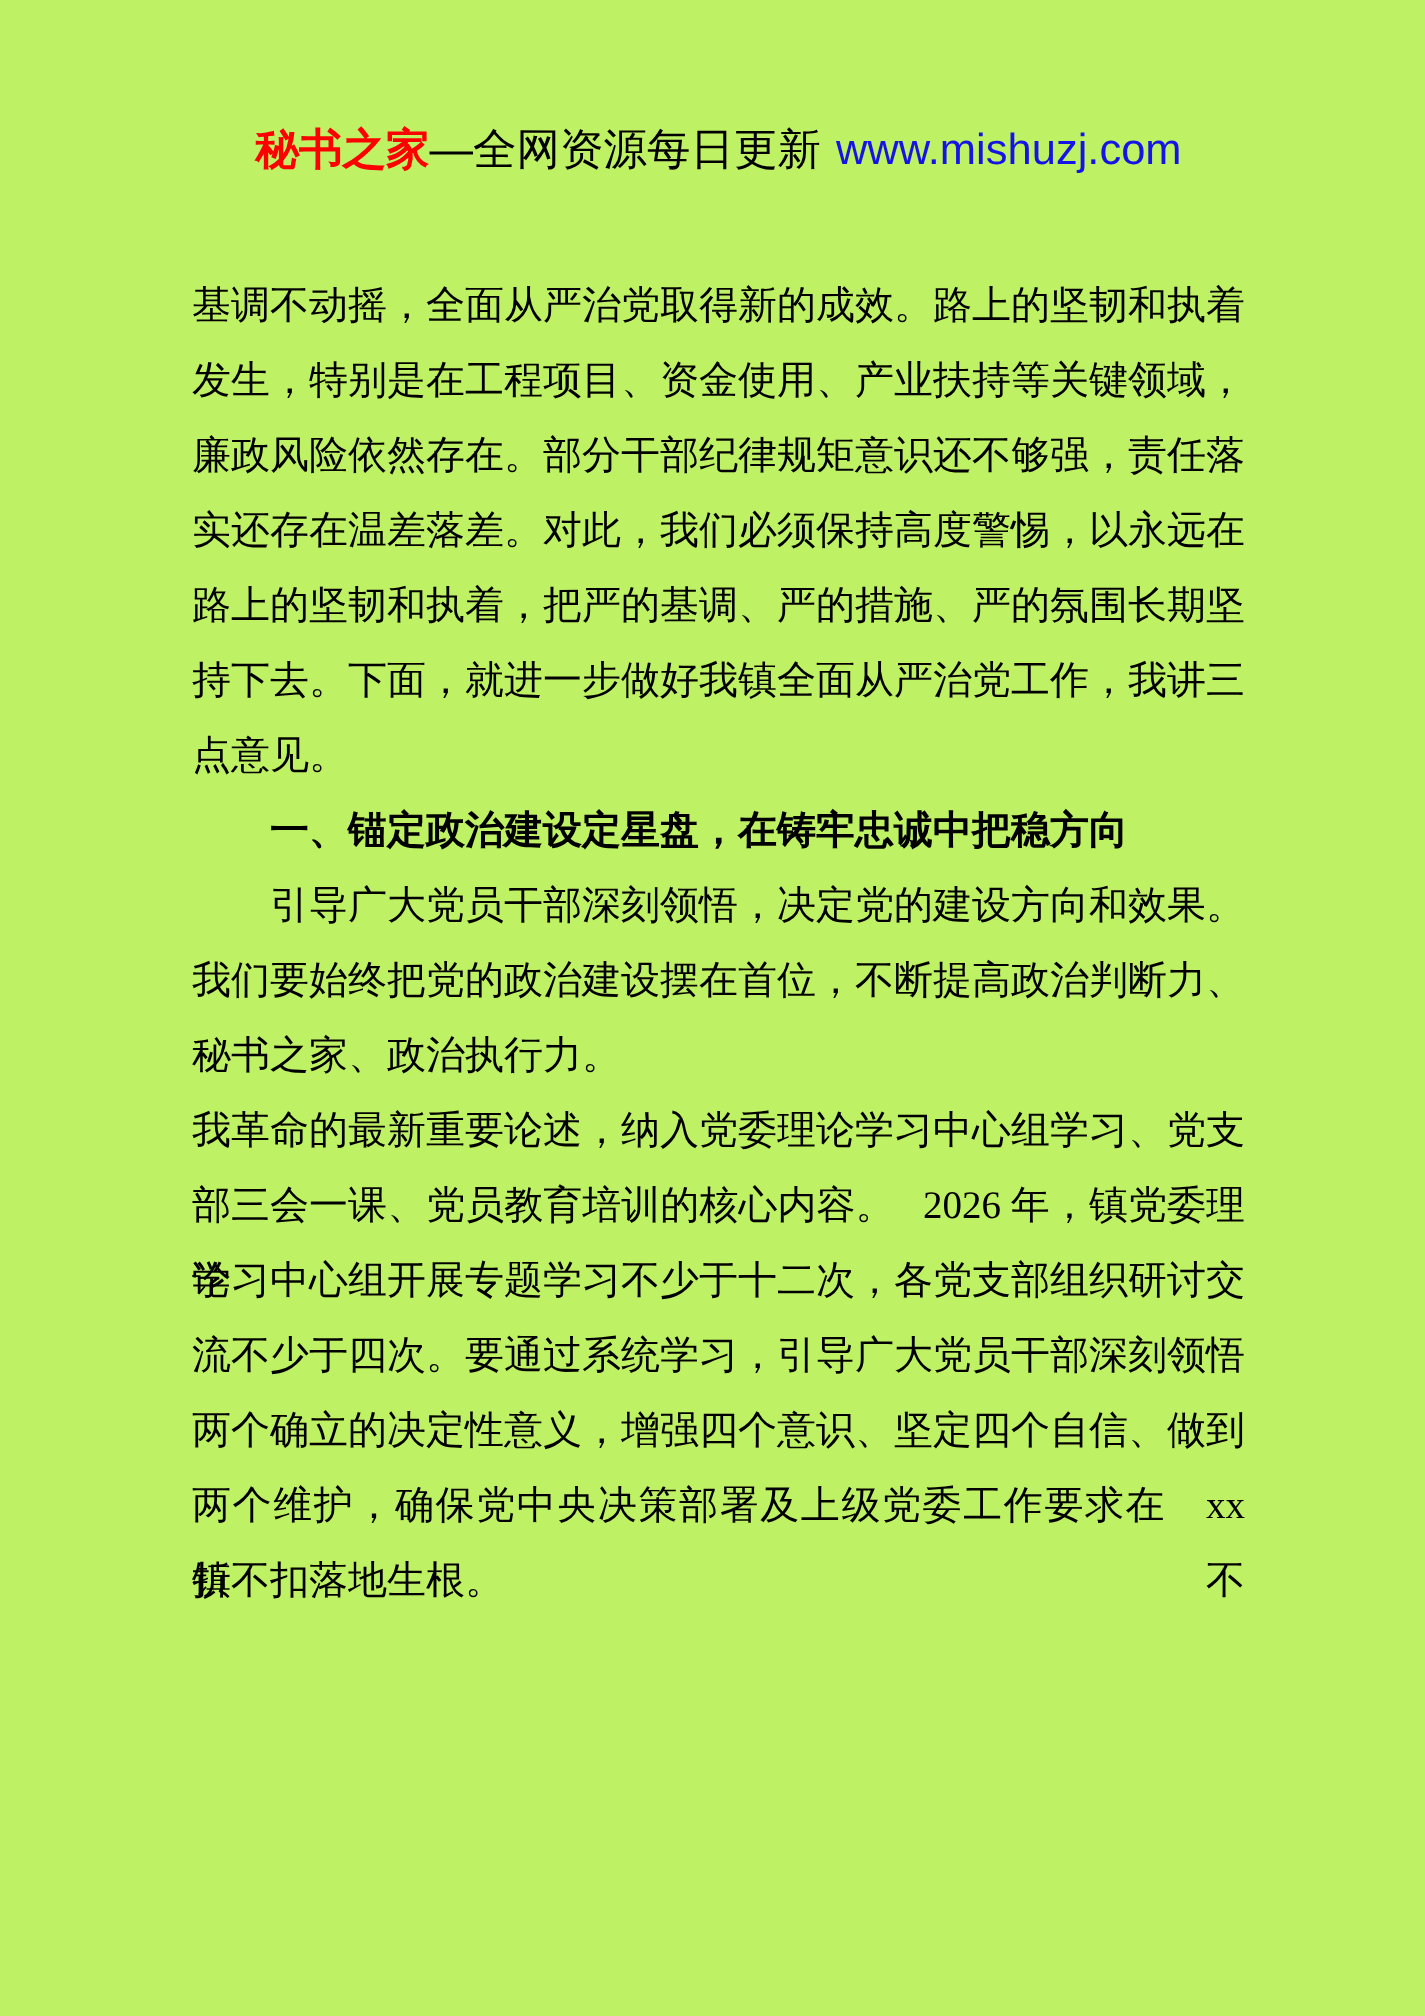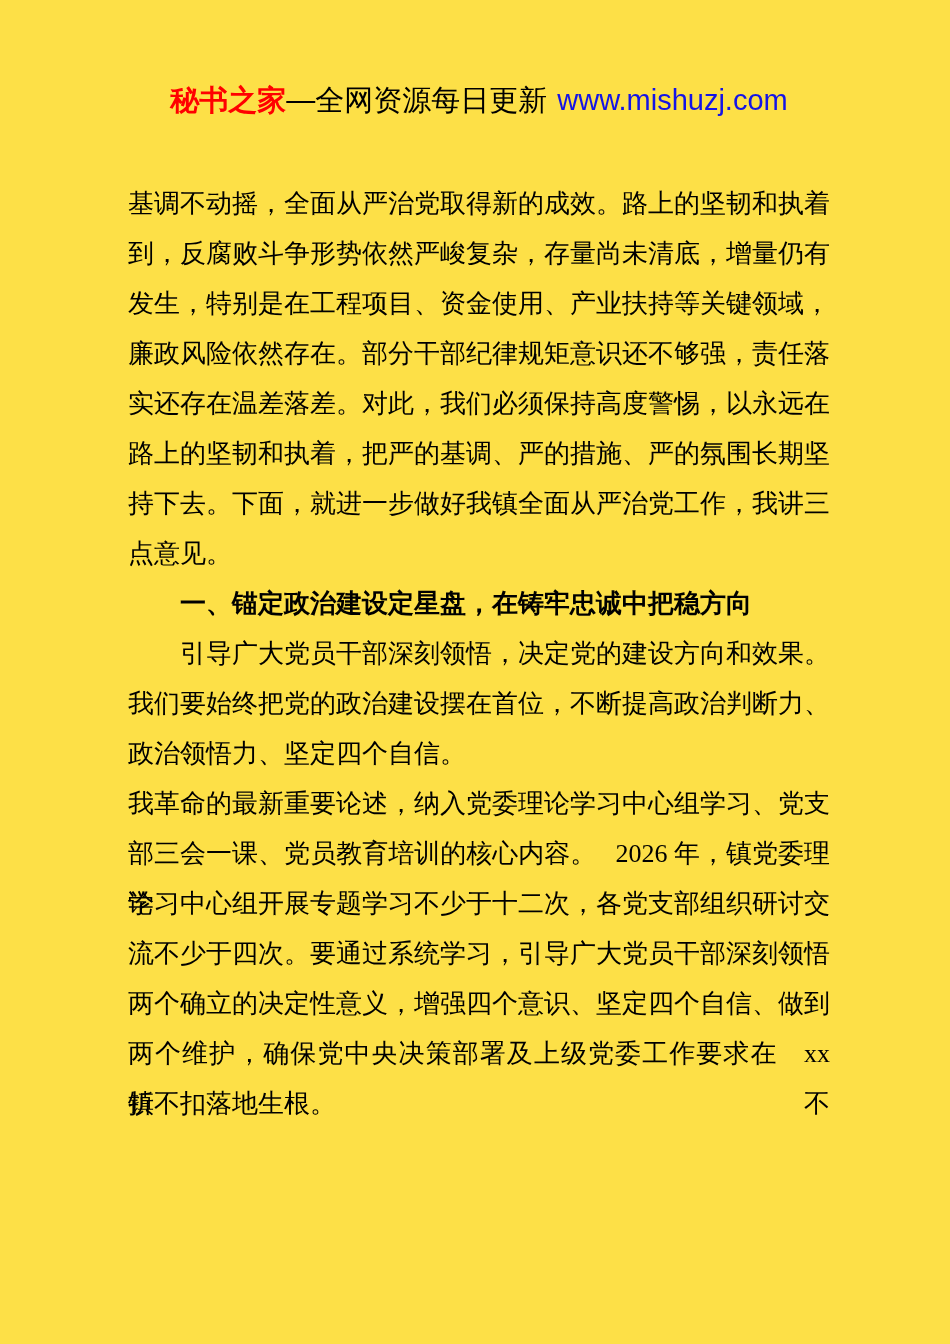--- a/index.html
+++ b/index.html
@@ -12,21 +12,21 @@
     height: 1344px;
     color: #000000;
     font-family: "Liberation Serif", serif;
   }
   .page {
     box-sizing: border-box;
     width: 950px;
     height: 1344px;
     padding: 83px 120px 0 128px;
     overflow: hidden;
-    background: #fde047;
+    background: #bef264;
   }
   .doc-header {
     text-align: center;
     white-space: nowrap;
     font-family: "Liberation Sans", sans-serif;
     font-size: 29px;
     line-height: 34px;
     margin-bottom: 62px;
   }
   .brand {
@@ -69,35 +69,34 @@
 
 <div class="page">
 
   <div class="doc-header">
     <span class="brand" style="color: rgb(255, 0, 0);">秘书之家</span><span class="tagline" style="color: rgb(0, 0, 0);">—全网资源每日更新</span><span class="url" style="color: rgb(20, 20, 230);">www.mishuzj.com</span>
   </div>
 
   <div class="content">
       <div class="para">
         <div class="line"><span>基调不动摇，全面从严治党取得新的成效。路上的坚韧和执着</span></div>
-        <div class="line"><span>到，反腐败斗争形势依然严峻复杂，存量尚未清底，增量仍有</span></div>
         <div class="line"><span>发生，特别是在工程项目、资金使用、产业扶持等关键领域，</span></div>
         <div class="line"><span>廉政风险依然存在。部分干部纪律规矩意识还不够强，责任落</span></div>
         <div class="line"><span>实还存在温差落差。对此，我们必须保持高度警惕，以永远在</span></div>
         <div class="line"><span>路上的坚韧和执着，把严的基调、严的措施、严的氛围长期坚</span></div>
         <div class="line"><span>持下去。下面，就进一步做好我镇全面从严治党工作，我讲三</span></div>
         <div class="line final"><span>点意见。</span></div>
       </div>
       <div class="para heading">
         <div class="line final indent"><span>一、锚定政治建设定星盘，在铸牢忠诚中把稳方向</span></div>
       </div>
       <div class="para">
         <div class="line indent"><span>引导广大党员干部深刻领悟，决定党的建设方向和效果。</span></div>
         <div class="line"><span>我们要始终把党的政治建设摆在首位，不断提高政治判断力、</span></div>
-        <div class="line final"><span>政治领悟力、坚定四个自信。</span></div>
+        <div class="line final"><span>秘书之家、政治执行力。</span></div>
       </div>
       <div class="para">
         <div class="line"><span>我革命的最新重要论述，纳入党委理论学习中心组学习、党支</span></div>
         <div class="line"><span>部三会一课、党员教育培训的核心内容。</span><span class="seg-latin">2026</span><span> 年，镇党委理论</span></div>
         <div class="line"><span>学习中心组开展专题学习不少于十二次，各党支部组织研讨交</span></div>
         <div class="line"><span>流不少于四次。要通过系统学习，引导广大党员干部深刻领悟</span></div>
         <div class="line"><span>两个确立的决定性意义，增强四个意识、坚定四个自信、做到</span></div>
         <div class="line"><span>两个维护，确保党中央决策部署及上级党委工作要求在 </span><span class="seg-latin">xx</span><span> 镇不</span></div>
         <div class="line final"><span>折不扣落地生根。</span></div>
       </div>

